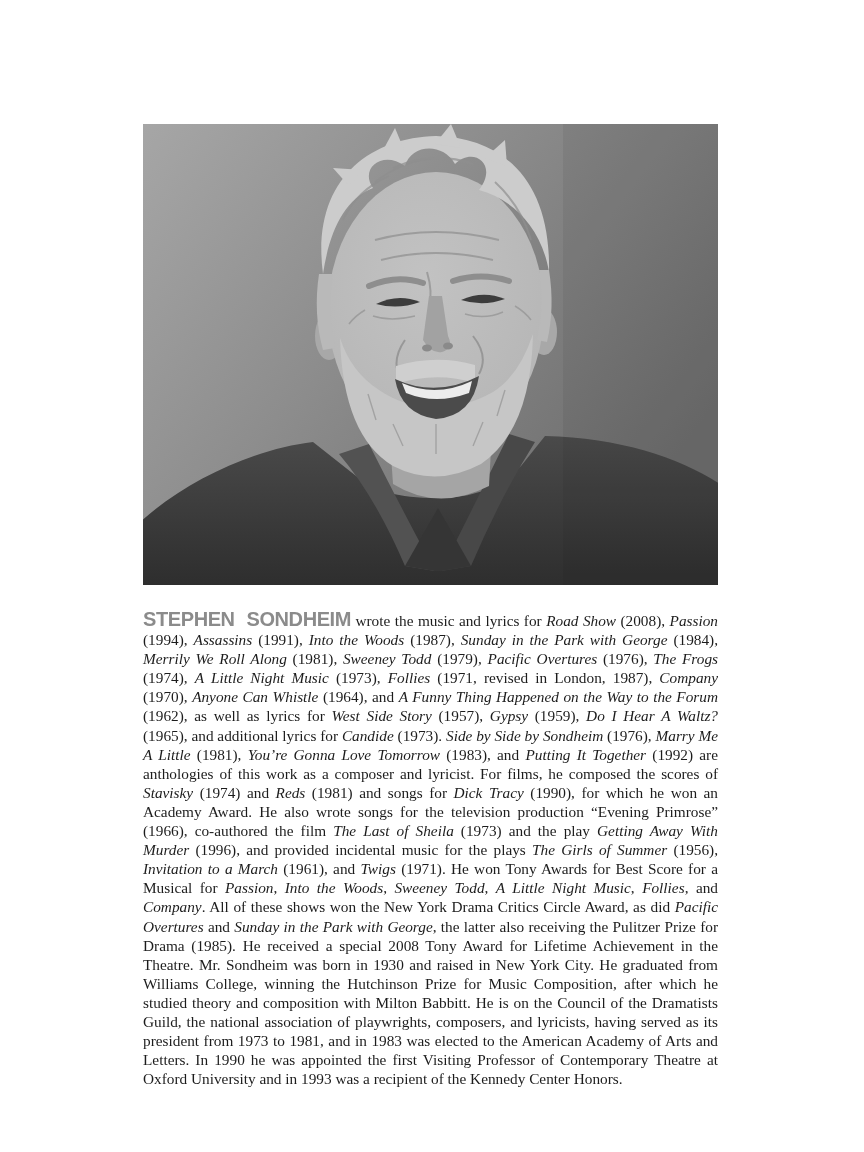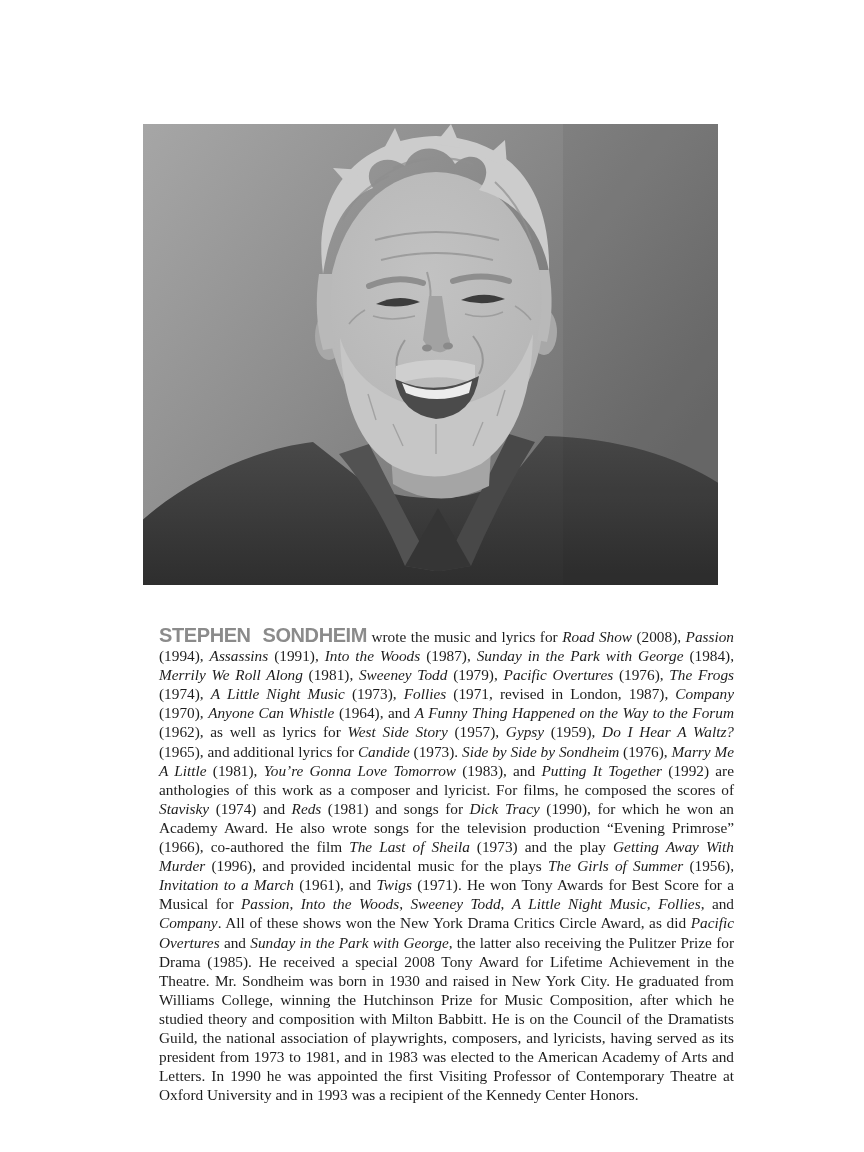--- a/index.html
+++ b/index.html
@@ -17,21 +17,21 @@
   body{
     width:864px;height:1152px;position:relative;background:#ffffff;
     font-family:"Liberation Serif", serif;overflow:hidden;
   }
   .page{position:absolute;inset:0;background:#ffffff;}
   .portrait{
     position:absolute;left:143px;top:124px;width:575px;height:461px;margin:0;
   }
   .portrait svg{display:block;width:100%;height:100%;}
   .bio{
-    position:absolute;left:143px;top:610px;width:575px;margin:16px;
+    position:absolute;left:143px;top:610px;width:575px;margin:0;
     text-align:justify;font-size:15.3px;line-height:19.1px;color:var(--ink);
   }
   .bio i{font-style:italic;}
   .person-heading{
     font-family:"Liberation Sans", sans-serif;
     font-weight:700;font-size:20px;letter-spacing:-0.4px;word-spacing:6px;
     line-height:19.1px;color:var(--head-gray);
   }
 </style>
 </head>

